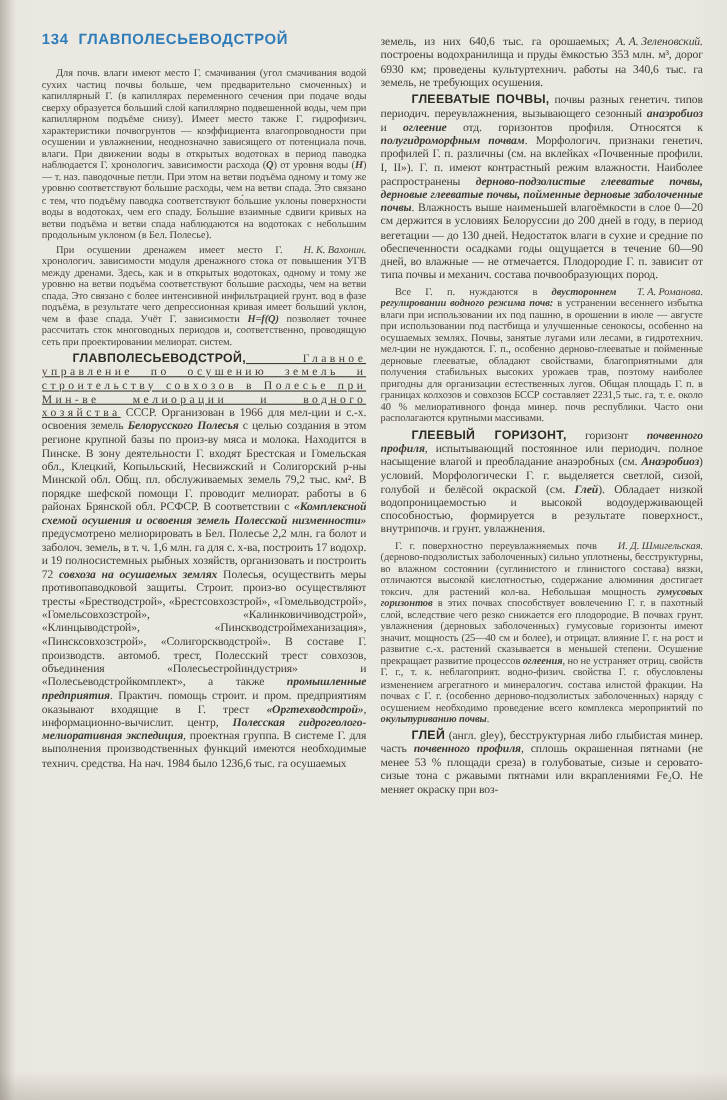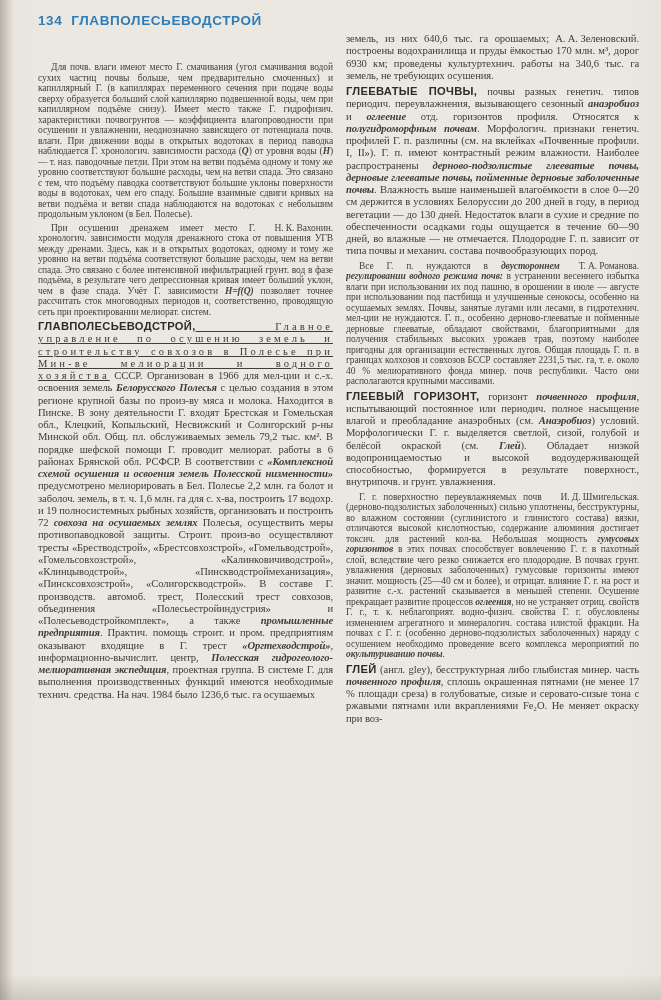--- a/index.html
+++ b/index.html
@@ -7,64 +7,64 @@
     width:661px;height:1000px;overflow:hidden;position:relative;
     background:#eae7e0;
     font-family:"Liberation Serif","DejaVu Serif",serif;
   }
   .page{position:absolute;inset:0;background:linear-gradient(90deg,#dcd8cf 0px,#e8e5de 10px,#ebe8e1 40px,#ebe8e1 620px,#e7e4dd 661px);}
   .edge-bottom{position:absolute;left:0;bottom:0;width:100%;height:26px;
     background:linear-gradient(0deg,rgba(120,112,98,.25),rgba(120,112,98,0));pointer-events:none;}
   .edge-left{position:absolute;left:0;top:0;width:14px;height:100%;
     background:linear-gradient(90deg,rgba(90,82,68,.28),rgba(90,82,68,0));pointer-events:none;}
   .runhead{
-    position:absolute;left:38px;top:13px;
+    position:absolute;left:38px;top:28px;
     font-family:"Liberation Sans","DejaVu Sans",sans-serif;
     font-weight:bold;font-size:13.5px;letter-spacing:.6px;color:#2e7cb8;
     white-space:nowrap;
   }
   .runhead .pageno{margin-right:9px;}
   .col{
     position:absolute;text-align:justify;color:#403d37;
     overflow:hidden;
   }
   .col-left{left:38px;top:62px;width:295px;height:876px;}
   .col-right{left:346px;top:33px;width:293px;height:905px;}
   p.para{margin:0;padding:0;}
   p.para + p.para{margin-top:3px;}
   p.para.gap-lg{margin-top:8px;}
   p.para.entry{margin-top:6px;}
   .normal{font-size:10.6px;line-height:12.25px;letter-spacing:-0.1px;}
   .small{font-size:9.5px;line-height:10.5px;letter-spacing:-0.1px;color:#46433c;}
   .indent{text-indent:13px;}
   .headword{
     font-family:"Liberation Sans","DejaVu Sans",sans-serif;
-    font-weight:bold;font-size:11.2px;letter-spacing:.3px;color:#2f2c26;
+    font-weight:bold;font-size:11.2px;letter-spacing:.3px;color:#2f2c26;margin-left:28px;
   }
   .seg-i{font-style:italic;font-weight:bold;}
   .seg-sp{letter-spacing:3.1px;text-decoration:underline;}
-  .signature{float:right;padding-left:6px;}
+  .signature{float:right;font-style:italic;padding-left:6px;}
 </style>
 </head>
 <body>
 
 <div class="page">
   <div class="runhead">
     <span class="pageno">134</span><span>ГЛАВПОЛЕСЬЕВОДСТРОЙ</span>
   </div>
 
   <div class="col col-left">
       <p class="para small indent"><span class="seg-r">Для почв. влаги имеют место Г. смачивания (угол смачивания водой сухих частиц почвы больше, чем предварительно смоченных) и капиллярный Г. (в капиллярах переменного сечения при подаче воды сверху образуется больший слой капиллярно подвешенной воды, чем при капиллярном подъёме снизу). Имеет место также Г. гидрофизич. характеристики почвогрунтов — коэффициента влагопроводности при осушении и увлажнении, неоднозначно зависящего от потенциала почв. влаги. При движении воды в открытых водотоках в период паводка наблюдается Г. хронологич. зависимости расхода (</span><span class="seg-i">Q</span><span class="seg-r">) от уровня воды (</span><span class="seg-i">H</span><span class="seg-r">) — т. наз. паводочные петли. При этом на ветви подъёма одному и тому же уровню соответствуют бо́льшие расходы, чем на ветви спада. Это связано с тем, что подъёму паводка соответствуют бо́льшие уклоны поверхности воды в водотоках, чем его спаду. Большие взаимные сдвиги кривых на ветви подъёма и ветви спада наблюдаются на водотоках с небольшим продольным уклоном (в Бел. Полесье).</span></p>
       <p class="para small indent gap-lg"><span class="signature">Н. К. Вахонин.</span><span class="seg-r">При осушении дренажем имеет место Г. хронологич. зависимости модуля дренажного стока от повышения УГВ между дренами. Здесь, как и в открытых водотоках, одному и тому же уровню на ветви подъёма соответствуют бо́льшие расходы, чем на ветви спада. Это связано с более интенсивной инфильтрацией грунт. вод в фазе подъёма, в результате чего депрессионная кривая имеет больший уклон, чем в фазе спада. Учёт Г. зависимости </span><span class="seg-i">H=f(Q)</span><span class="seg-r"> позволяет точнее рассчитать сток многоводных периодов и, соответственно, проводящую сеть при проектировании мелиорат. систем.</span></p>
       <p class="para normal entry"><span class="headword">ГЛАВПОЛЕСЬЕВОДСТРОЙ,</span><span class="seg-sp"> Главное управление по осушению земель и строительству совхозов в Полесье при Мин-ве мелиорации и водного хозяйства</span><span class="seg-r"> СССР. Организован в 1966 для мел-ции и с.-х. освоения земель </span><span class="seg-i">Белорусского Полесья</span><span class="seg-r"> с целью создания в этом регионе крупной базы по произ-ву мяса и молока. Находится в Пинске. В зону деятельности Г. входят Брестская и Гомельская обл., Клецкий, Копыльский, Несвижский и Солигорский р-ны Минской обл. Общ. пл. обслуживаемых земель 79,2 тыс. км². В порядке шефской помощи Г. проводит мелиорат. работы в 6 районах Брянской обл. РСФСР. В соответствии с </span><span class="seg-i">«Комплексной схемой осушения и освоения земель Полесской низменности»</span><span class="seg-r"> предусмотрено мелиорировать в Бел. Полесье 2,2 млн. га болот и заболоч. земель, в т. ч. 1,6 млн. га для с. х-ва, построить 17 водохр. и 19 полносистемных рыбных хозяйств, организовать и построить 72 </span><span class="seg-i">совхоза на осушаемых землях</span><span class="seg-r"> Полесья, осуществить меры противопаводковой защиты. Строит. произ-во осуществляют тресты «Брестводстрой», «Брестсовхозстрой», «Гомельводстрой», «Гомельсовхозстрой», «Калинковичиводстрой», «Клинцыводстрой», «Пинскводстроймеханизация», «Пинсксовхозстрой», «Солигорскводстрой». В составе Г. производств. автомоб. трест, Полесский трест совхозов, объединения «Полесьестройиндустрия» и «Полесьеводстройкомплект», а также </span><span class="seg-i">промышленные предприятия</span><span class="seg-r">. Практич. помощь строит. и пром. предприятиям оказывают входящие в Г. трест </span><span class="seg-i">«Оргтехводстрой»</span><span class="seg-r">, информационно-вычислит. центр, </span><span class="seg-i">Полесская гидрогеолого-мелиоративная экспедиция</span><span class="seg-r">, проектная группа. В системе Г. для выполнения производственных функций имеются необходимые технич. средства. На нач. 1984 было 1236,6 тыс. га осушаемых</span></p>
     </div>
   <div class="col col-right">
-      <p class="para normal"><span class="signature">А. А. Зеленовский.</span><span class="seg-r">земель, из них 640,6 тыс. га орошаемых; построены водохранилища и пруды ёмкостью 170 млн. м³, дорог 6930 км; проведены культуртехнич. работы на 340,6 тыс. га земель, не требующих осушения.</span></p>
+      <p class="para normal"><span class="signature">А. А. Зеленовский.</span><span class="seg-r">земель, из них 640,6 тыс. га орошаемых; построены водохранилища и пруды ёмкостью 353 млн. м³, дорог 6930 км; проведены культуртехнич. работы на 340,6 тыс. га земель, не требующих осушения.</span></p>
       <p class="para normal entry"><span class="headword">ГЛЕЕВАТЫЕ ПОЧВЫ,</span><span class="seg-r"> почвы разных генетич. типов периодич. переувлажнения, вызывающего сезонный </span><span class="seg-i">анаэробиоз</span><span class="seg-r"> и </span><span class="seg-i">оглеение</span><span class="seg-r"> отд. горизонтов профиля. Относятся к </span><span class="seg-i">полугидроморфным почвам</span><span class="seg-r">. Морфологич. признаки генетич. профилей Г. п. различны (см. на вклейках «Почвенные профили. I, II»). Г. п. имеют контрастный режим влажности. Наиболее распространены </span><span class="seg-i">дерново-подзолистые глееватые почвы, дерновые глееватые почвы, пойменные дерновые заболоченные почвы</span><span class="seg-r">. Влажность выше наименьшей влагоёмкости в слое 0—20 см держится в условиях Белоруссии до 200 дней в году, в период вегетации — до 130 дней. Недостаток влаги в сухие и средние по обеспеченности осадками годы ощущается в течение 60—90 дней, во влажные — не отмечается. Плодородие Г. п. зависит от типа почвы и механич. состава почвообразующих пород.</span></p>
       <p class="para small indent"><span class="signature">Т. А. Романова.</span><span class="seg-r">Все Г. п. нуждаются в </span><span class="seg-i">двустороннем регулировании водного режима почв:</span><span class="seg-r"> в устранении весеннего избытка влаги при использовании их под пашню, в орошении в июле — августе при использовании под пастбища и улучшенные сенокосы, особенно на осушаемых землях. Почвы, занятые лугами или лесами, в гидротехнич. мел-ции не нуждаются. Г. п., особенно дерново-глееватые и пойменные дерновые глееватые, обладают свойствами, благоприятными для получения стабильных высоких урожаев трав, поэтому наиболее пригодны для организации естественных лугов. Общая площадь Г. п. в границах колхозов и совхозов БССР составляет 2231,5 тыс. га, т. е. около 40 % мелиоративного фонда минер. почв республики. Часто они располагаются крупными массивами.</span></p>
       <p class="para normal entry"><span class="headword">ГЛЕЕВЫЙ ГОРИЗОНТ,</span><span class="seg-r"> горизонт </span><span class="seg-i">почвенного профиля</span><span class="seg-r">, испытывающий постоянное или периодич. полное насыщение влагой и преобладание анаэробных (см. </span><span class="seg-i">Анаэробиоз</span><span class="seg-r">) условий. Морфологически Г. г. выделяется светлой, сизой, голубой и белёсой окраской (см. </span><span class="seg-i">Глей</span><span class="seg-r">). Обладает низкой водопроницаемостью и высокой водоудерживающей способностью, формируется в результате поверхност., внутрипочв. и грунт. увлажнения.</span></p>
       <p class="para small indent"><span class="signature">И. Д. Шмигельская.</span><span class="seg-r">Г. г. поверхностно переувлажняемых почв (дерново-подзолистых заболоченных) сильно уплотнены, бесструктурны, во влажном состоянии (суглинистого и глинистого состава) вязки, отличаются высокой кислотностью, содержание алюминия достигает токсич. для растений кол-ва. Небольшая мощность </span><span class="seg-i">гумусовых горизонтов</span><span class="seg-r"> в этих почвах способствует вовлечению Г. г. в пахотный слой, вследствие чего резко снижается его плодородие. В почвах грунт. увлажнения (дерновых заболоченных) гумусовые горизонты имеют значит. мощность (25—40 см и более), и отрицат. влияние Г. г. на рост и развитие с.-х. растений сказывается в меньшей степени. Осушение прекращает развитие процессов </span><span class="seg-i">оглеения</span><span class="seg-r">, но не устраняет отриц. свойств Г. г., т. к. неблагоприят. водно-физич. свойства Г. г. обусловлены изменением агрегатного и минералогич. состава илистой фракции. На почвах с Г. г. (особенно дерново-подзолистых заболоченных) наряду с осушением необходимо проведение всего комплекса мероприятий по </span><span class="seg-i">окультуриванию почвы</span><span class="seg-r">.</span></p>
-      <p class="para normal entry"><span class="headword">ГЛЕЙ</span><span class="seg-r"> (англ. gley), бесструктурная либо глыбистая минер. часть </span><span class="seg-i">почвенного профиля</span><span class="seg-r">, сплошь окрашенная пятнами (не менее 17 % площади среза) в голубоватые, сизые и серовато-сизые тона с ржавыми пятнами или вкраплениями Fe₂O. Не меняет окраску при воз-</span></p>
+      <p class="para normal entry"><span class="headword">ГЛЕЙ</span><span class="seg-r"> (англ. gley), бесструктурная либо глыбистая минер. часть </span><span class="seg-i">почвенного профиля</span><span class="seg-r">, сплошь окрашенная пятнами (не менее 53 % площади среза) в голубоватые, сизые и серовато-сизые тона с ржавыми пятнами или вкраплениями Fe₂O. Не меняет окраску при воз-</span></p>
     </div>
 
   <div class="edge-left"></div>
   <div class="edge-bottom"></div>
 </div>
 
 </body></html>

